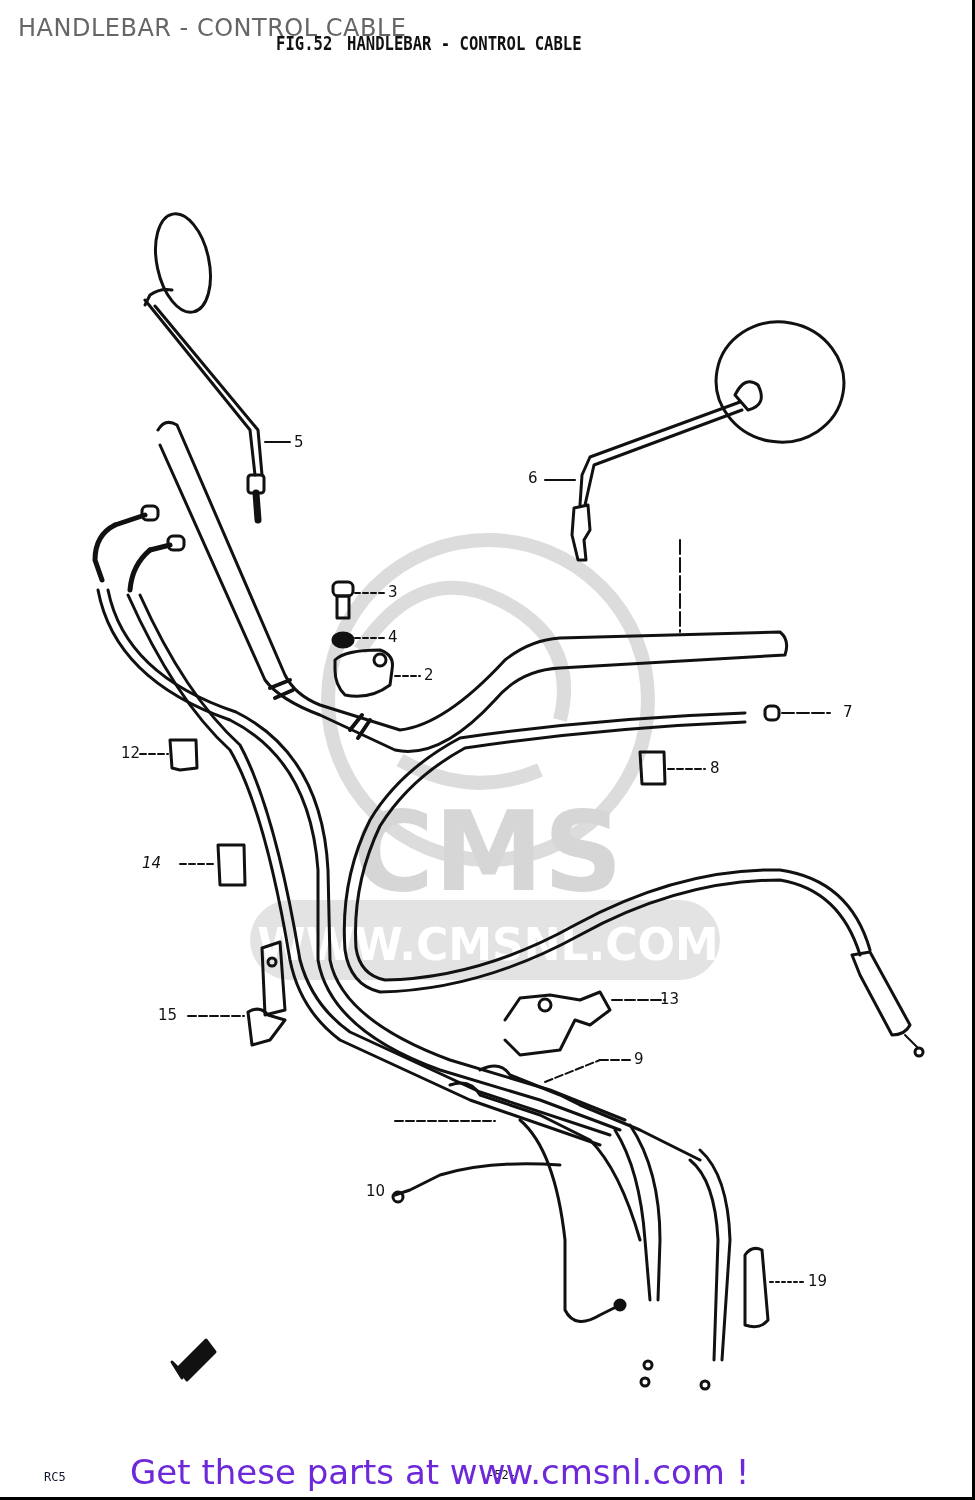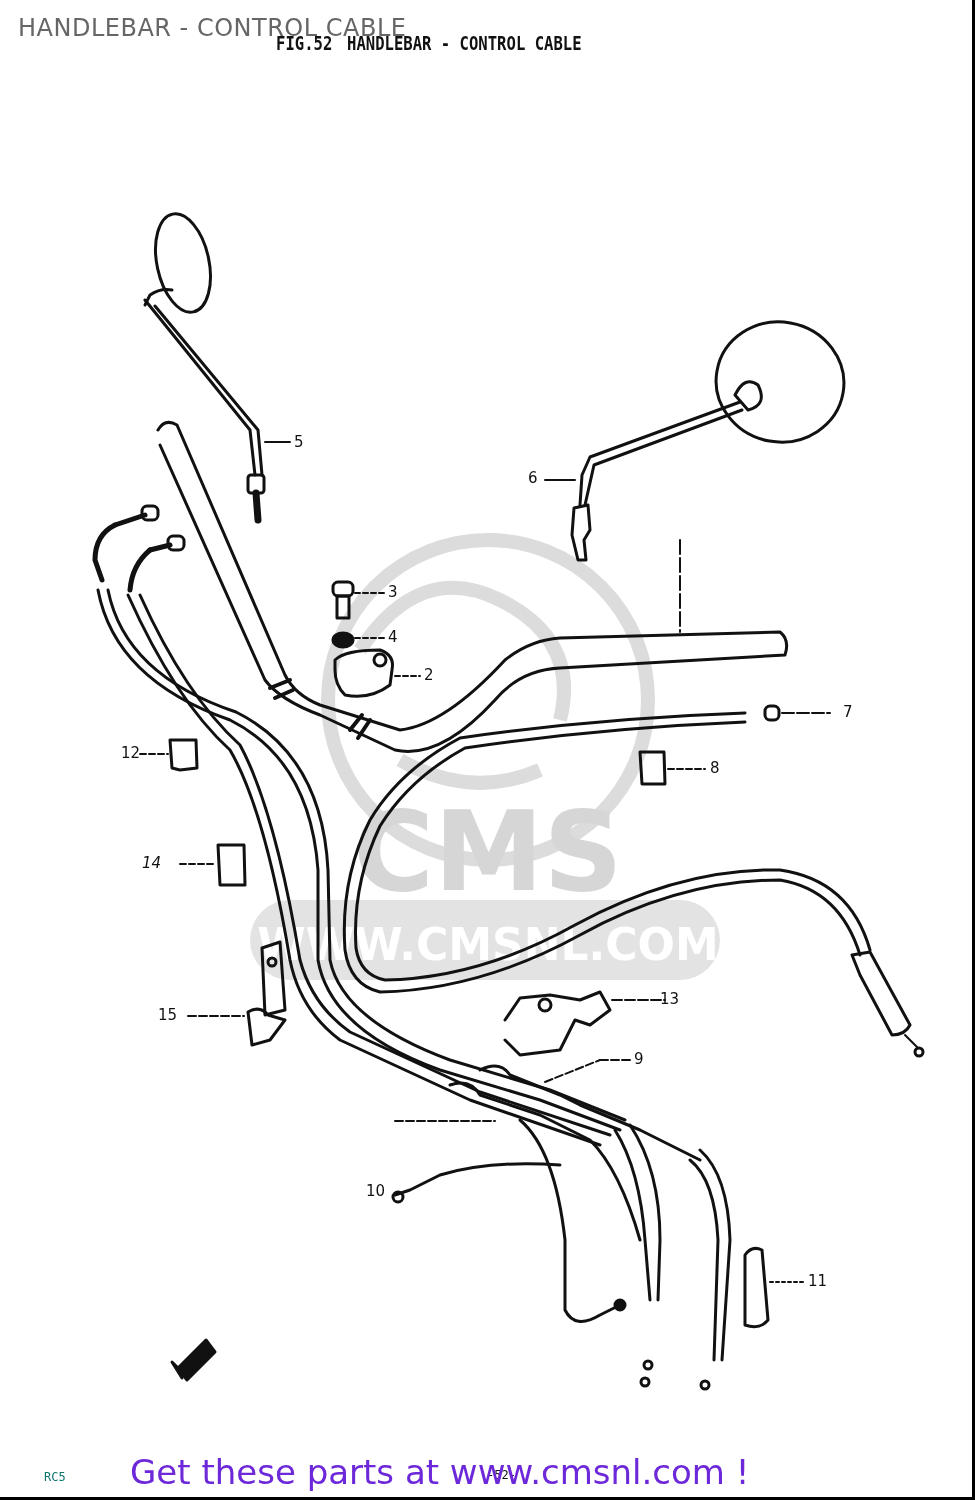--- a/index.html
+++ b/index.html
@@ -16,21 +16,21 @@
   }
   .fig-num { margin-right: 18px; }
   .diagram { position: absolute; left: 0; top: 0; width: 975px; height: 1500px; z-index: 2; }
   .watermark { position: absolute; left: 0; top: 0; width: 975px; height: 1500px; z-index: 1; }
   .callout {
     position: absolute; font-family: "DejaVu Sans", sans-serif; font-size: 15px;
     color: #111; z-index: 4; line-height: 1;
   }
   .ref-code {
     position: absolute; left: 44px; top: 1470px; font-family: "DejaVu Sans Mono", monospace;
-    font-size: 12px; color: #0f766e; z-index: 4;
+    font-size: 12px; color: #0f172a; z-index: 4;
   }
   .page-code {
     position: absolute; left: 487px; top: 1468px; font-family: "DejaVu Sans Mono", monospace;
     font-size: 12px; color: #111; z-index: 3;
   }
   .promo-link {
     position: absolute; left: 130px; top: 1452px;
     font-family: "DejaVu Sans", sans-serif; font-size: 34px; color: #6d28d9;
     text-decoration: none; white-space: nowrap; z-index: 5;
   }
@@ -178,21 +178,21 @@
 <span class="callout" style="left:388px;top:630px;">4</span>
 <span class="callout" style="left:424px;top:668px;">2</span>
 <span class="callout" style="left:843px;top:705px;">7</span>
 <span class="callout" style="left:710px;top:761px;">8</span>
 <span class="callout" style="left:113px;top:746px;margin-left:8px;">12</span>
 <span class="callout" style="left:142px;top:856px;font-style:italic;">14</span>
 <span class="callout" style="left:158px;top:1008px;text-align:center;">15</span>
 <span class="callout" style="left:660px;top:992px;">13</span>
 <span class="callout" style="left:634px;top:1052px;">9</span>
 <span class="callout" style="left:366px;top:1152px;margin-top:32px;">10</span>
-<span class="callout" style="left:808px;top:1274px;">11</span>
+<span class="callout" style="left:808px;top:1274px;">19</span>
 
 <span class="ref-code">RC5</span>
 <span class="page-code">-52-</span>
 
 <a class="promo-link">Get these parts at www.cmsnl.com !</a>
 
 <div class="bottom-border"></div>
 <div class="right-border"></div>
 
 </body></html>

